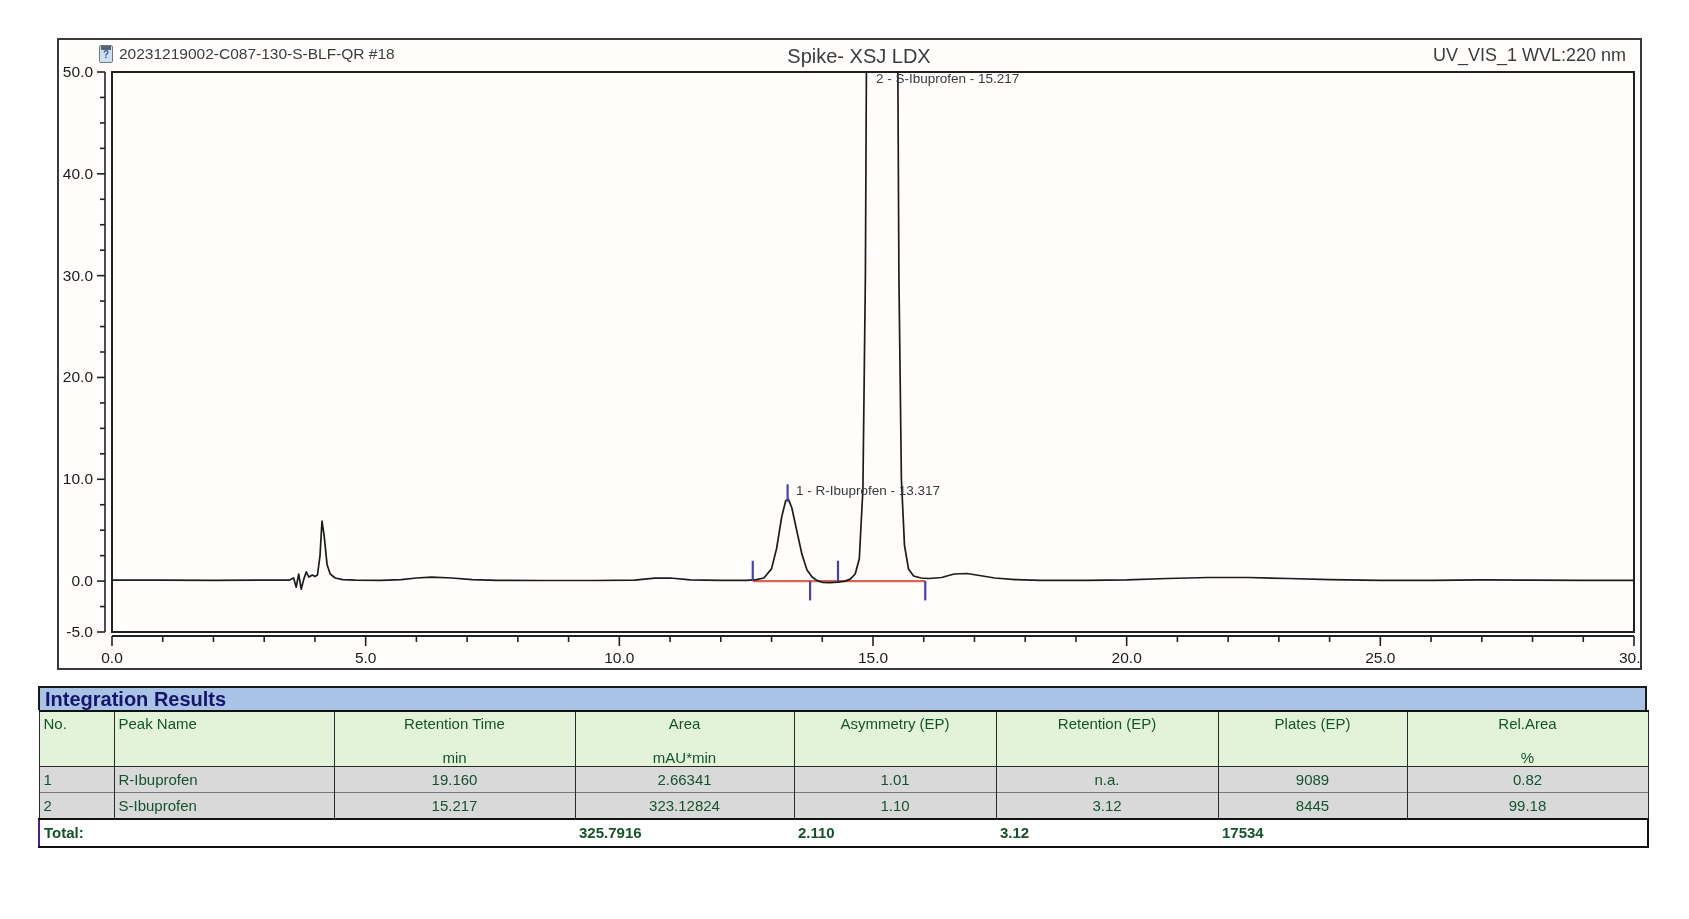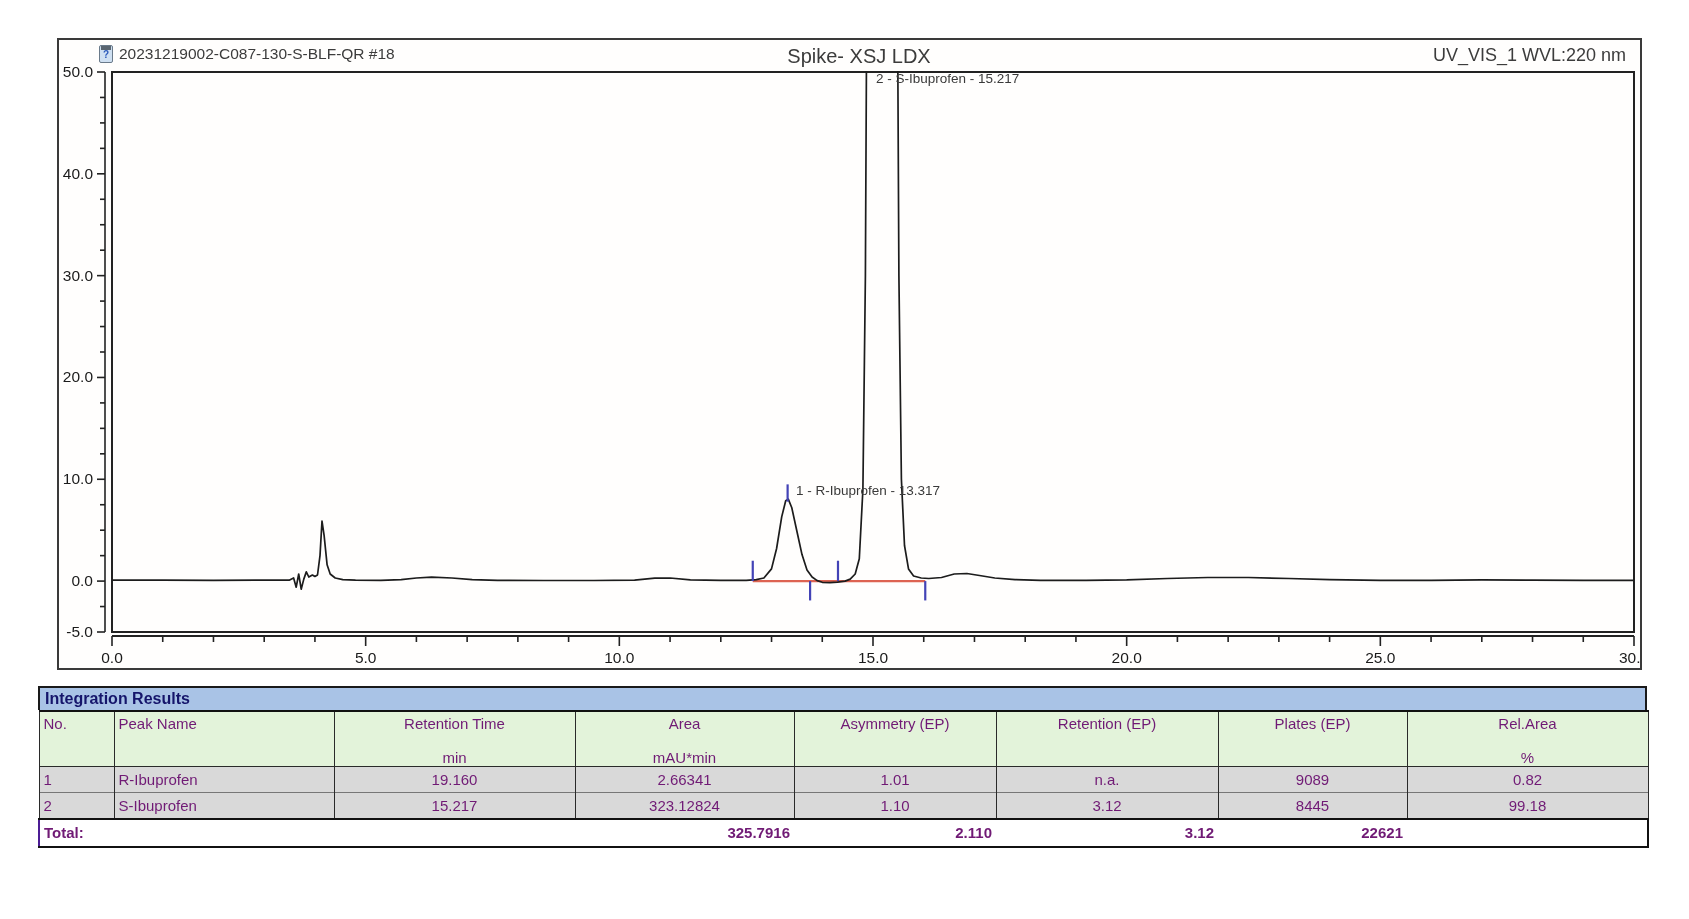--- a/index.html
+++ b/index.html
@@ -22,35 +22,35 @@
   .hdr-center{position:absolute;left:620px;top:5px;width:360px;text-align:center;
               font-size:20px;color:#3c3c3c;white-space:nowrap;}
   .hdr-right{position:absolute;right:14px;top:5px;font-size:18px;color:#3c3c3c;
              white-space:nowrap;}
   svg text{font-family:"Liberation Sans",sans-serif;}
 
   
   .results-wrap{position:absolute;left:38px;top:686px;width:1609px;}
   .results-title{box-sizing:border-box;width:100%;height:24px;line-height:22px;
                  background:#a9c3e6;border:2px solid #1a1a1a;border-bottom:none;
-                 font-size:16px;font-weight:bold;color:#15156b;padding-left:5px;}
+                 font-size:20px;font-weight:bold;color:#15156b;padding-left:5px;}
   table.results{border-collapse:collapse;table-layout:fixed;width:1609px;
-                font-size:15px;color:#701a75;}
+                font-size:15px;color:#14532d;}
   table.results td,table.results th{box-sizing:border-box;overflow:hidden;white-space:nowrap;}
   tr.head th{background:#e3f3da;border:1.5px solid #2a2a2a;border-top:2px solid #111;
              height:52px;vertical-align:top;font-weight:normal;text-align:center;
              padding:3px 4px 0 4px;}
   tr.head th .unit{display:block;margin-top:17px;}
   tr.head th.al{text-align:left;}
   tr.body td{background:#d9d9d9;border-left:1.5px solid #2a2a2a;border-right:1.5px solid #2a2a2a;
              border-top:1px solid #777;height:26px;text-align:center;padding:0 4px;}
   tr.body:first-of-type td{border-top:1.5px solid #2a2a2a;}
   tr.body td.al{text-align:left;}
   tr.total td{background:#ffffff;border-top:2px solid #111;border-bottom:2.5px solid #111;
-              height:28px;font-weight:bold;text-align:right;padding:0 4px;}
+              height:28px;font-weight:bold;text-align:left;padding:0 4px;}
   tr.total td.al{text-align:left;}
   tr.total td.b-l{border-left:2px solid #4c1d95;}
   tr.total td.b-r{border-right:2px solid #111;}
 </style>
 </head>
 <body>
 
 <div class="page">
 
   <div class="chart-panel">
@@ -200,19 +200,19 @@
             <td>3.12</td>
             <td>8445</td>
             <td>99.18</td>
           </tr>
           <tr class="total">
             <td class="al b-l" colspan="2">Total:</td>
             <td></td>
             <td>325.7916</td>
             <td>2.110</td>
             <td>3.12</td>
-            <td>22621</td>
+            <td>17534</td>
             <td class="b-r"></td>
           </tr>
         </tbody>
     </table>
   </div>
 </div>
 
 </body></html>

